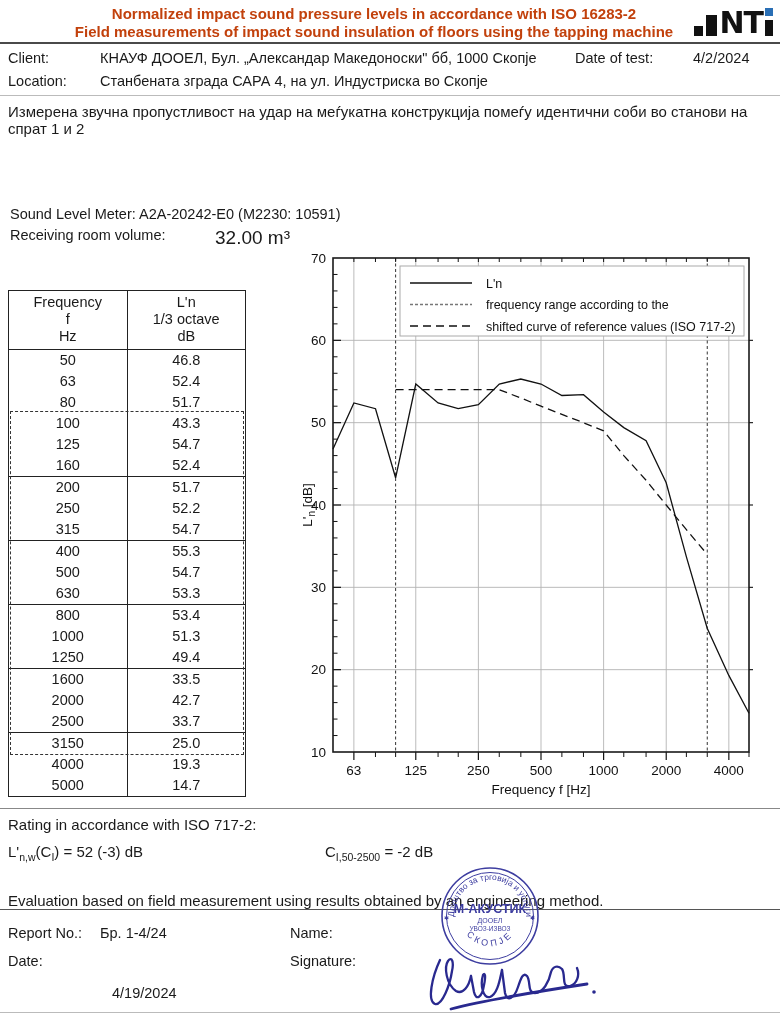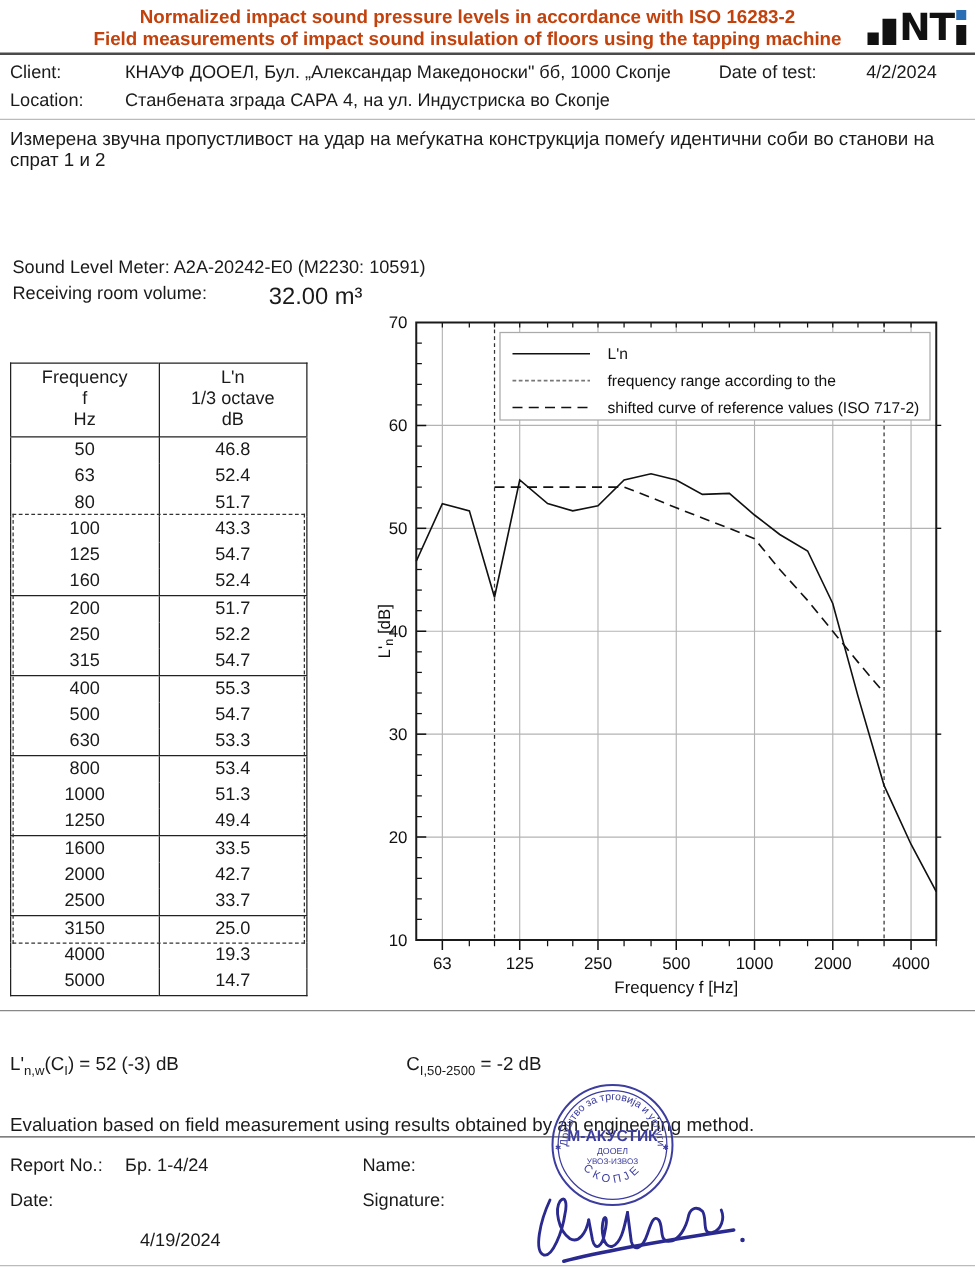--- a/index.html
+++ b/index.html
@@ -295,20 +295,21 @@
         <text x="178.3857609018919" y="525" font-size="13.5" text-anchor="middle" fill="#111">250</text>
         <text x="241" y="525" font-size="13.5" text-anchor="middle" fill="#111">500</text>
         <text x="303.61423909810804" y="525" font-size="13.5" text-anchor="middle" fill="#111">1000</text>
         <text x="366.22847819621614" y="525" font-size="13.5" text-anchor="middle" fill="#111">2000</text>
         <text x="428.8427172943242" y="525" font-size="13.5" text-anchor="middle" fill="#111">4000</text>
         <text x="241" y="544" font-size="13.5" text-anchor="middle" fill="#111">Frequency f [Hz]</text>
         <text transform="translate(12 255) rotate(-90)" font-size="13.5" text-anchor="middle" fill="#111">L'<tspan font-size="10" dy="2.5">n</tspan><tspan font-size="13.5" dy="-2.5"> [dB]</tspan></text>
       </svg></div>
 
   <div class="rule" style="top:808px;border-top-color:#888;"></div>
+  <div class="abs" style="left:8px;top:816px;font-size:15px;">Rating in accordance with ISO 717-2:</div>
   <div class="abs formula" style="left:8px;top:843px;"><span>L'</span><sub>n,w</sub><span>(C</span><sub>I</sub><span>) = 52 (-3) dB</span></div>
   <div class="abs formula" style="left:325px;top:843px;"><span>C</span><sub>I,50-2500</sub><span> = -2 dB</span></div>
 
   <div class="abs" style="left:8px;top:892px;font-size:15px;">Evaluation based on field measurement using results obtained by an engineering method.</div>
   <div class="rule med" style="top:909px;"></div>
 
   <div class="abs footer-label" style="left:8px;top:925px;">Report No.:</div>
   <div class="abs footer-label" style="left:100px;top:925px;">Бр. 1-4/24</div>
   <div class="abs footer-label" style="left:290px;top:925px;">Name:</div>
   <div class="abs footer-label" style="left:8px;top:953px;">Date:</div>

